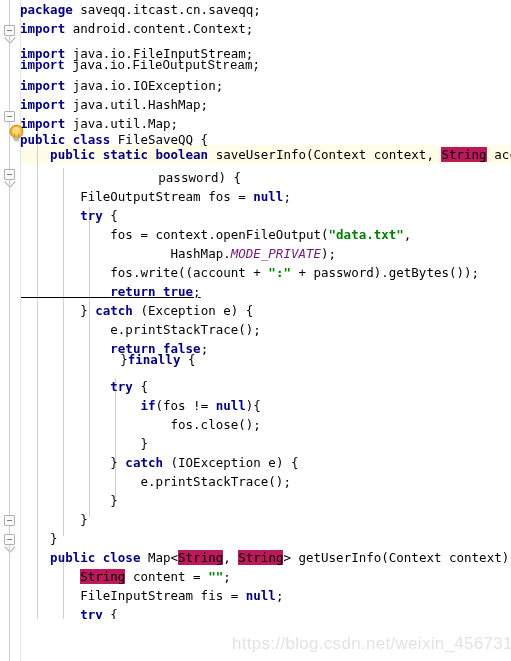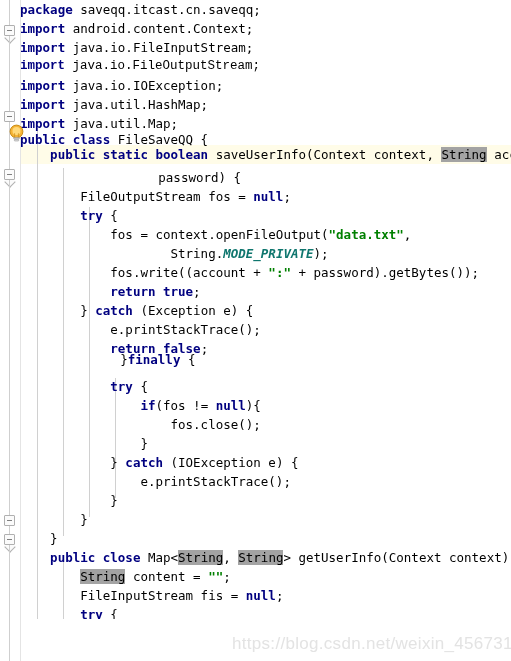--- a/index.html
+++ b/index.html
@@ -110,23 +110,23 @@
     position: absolute;
     left: 0;
     width: 491px;
     height: 19px;
     z-index: 0;
   }
 
   
   .kw   { color: #000080; font-weight: bold; }
   .str  { color: #008000; font-weight: bold; }
-  .cst  { color: #0f766e; font-weight: bold; font-style: italic; }
+  .cst  { color: #701a75; font-weight: normal; font-style: italic; }
   .pln  { color: #000000; }
-  .hl   { background: #a3a3a3; }
+  .hl   { background: #be185d; }
 
   
   .caret {
     display: inline-block;
     position: relative;
     width: 0;
     height: 0;
     vertical-align: baseline;
   }
   .caret::after {
@@ -183,34 +183,34 @@
         <div class="indent-guide" style="left: 69px; top: 612px; height: 49px;"></div>
         <div class="indent-guide" style="left: 95px; top: 378px; height: 120px;"></div>
       </div>
     <div id="line-backgrounds">
         <div class="line-bg" style="top: 145px; background: rgb(255, 252, 232);"></div>
         <div class="line-bg" style="top: 658px; background: rgb(255, 252, 232); height: 4px; width: 60px; left: 90px;"></div>
       </div>
     <div id="code-lines">
         <div class="line" style="top: 0px;"><span class="kw">package</span><span class="pln"> saveqq.itcast.cn.saveqq;</span></div>
         <div class="line" style="top: 19px;"><span class="kw">import</span><span class="pln"> android.content.Context;</span></div>
-        <div class="line" style="top: 38px;"><span class="kw">import</span><span class="pln"> java.io.FileInputStream;</span></div>
+        <div class="line" style="top: 44px;"><span class="kw">import</span><span class="pln"> java.io.FileInputStream;</span></div>
         <div class="line" style="top: 57px; font-family: Liberation Mono, monospace;"><span class="kw">import</span><span class="pln"> java.io.FileOutputStream;</span></div>
         <div class="line" style="top: 76px;"><span class="kw">import</span><span class="pln"> java.io.IOException;</span></div>
         <div class="line" style="top: 95px;"><span class="kw">import</span><span class="pln"> java.util.HashMap;</span></div>
         <div class="line" style="top: 114px;"><span class="kw">import</span><span class="pln"> java.util.Map;</span></div>
         <div class="line" style="top: 130px;"><span class="kw">public class</span><span class="pln"> FileSaveQQ {</span></div>
         <div class="line" style="top: 145px;"><span class="pln">    </span><span class="kw">public static boolean</span><span class="pln"> saveUserInfo(Context context, </span><span class="pln hl">String</span><span class="pln"> account, </span><span class="caret"></span></div>
         <div class="line" style="top: 168px; margin-left: 48px;"><span class="pln">            password) {</span></div>
         <div class="line" style="top: 187px;"><span class="pln">        FileOutputStream fos = </span><span class="kw">null</span><span class="pln">;</span></div>
         <div class="line" style="top: 206px;"><span class="pln">        </span><span class="kw">try</span><span class="pln"> {</span></div>
         <div class="line" style="top: 225px;"><span class="pln">            fos = context.openFileOutput(</span><span class="str">"data.txt"</span><span class="pln">,</span></div>
-        <div class="line" style="top: 244px;"><span class="pln">                    String.</span><span class="cst">MODE_PRIVATE</span><span class="pln">);</span></div>
+        <div class="line" style="top: 244px;"><span class="pln">                    HashMap.</span><span class="cst">MODE_PRIVATE</span><span class="pln">);</span></div>
         <div class="line" style="top: 263px;"><span class="pln">            fos.write((account + </span><span class="str">":"</span><span class="pln"> + password).getBytes());</span></div>
-        <div class="line" style="top: 282px;"><span class="pln">            </span><span class="kw">return true</span><span class="pln">;</span></div>
+        <div class="line" style="top: 282px; text-decoration: underline;"><span class="pln">            </span><span class="kw">return true</span><span class="pln">;</span></div>
         <div class="line" style="top: 301px;"><span class="pln">        } </span><span class="kw">catch</span><span class="pln"> (Exception e) {</span></div>
         <div class="line" style="top: 320px;"><span class="pln">            e.printStackTrace();</span></div>
         <div class="line" style="top: 339px;"><span class="pln">            </span><span class="kw">return false</span><span class="pln">;</span></div>
         <div class="line" style="top: 350px; margin-left: 40px;"><span class="pln">        }</span><span class="kw">finally</span><span class="pln"> {</span></div>
         <div class="line" style="top: 377px;"><span class="pln">            </span><span class="kw">try</span><span class="pln"> {</span></div>
         <div class="line" style="top: 396px;"><span class="pln">                </span><span class="kw">if</span><span class="pln">(fos != </span><span class="kw">null</span><span class="pln">){</span></div>
         <div class="line" style="top: 415px;"><span class="pln">                    fos.close();</span></div>
         <div class="line" style="top: 434px;"><span class="pln">                }</span></div>
         <div class="line" style="top: 453px;"><span class="pln">            } </span><span class="kw">catch</span><span class="pln"> (IOException e) {</span></div>
         <div class="line" style="top: 472px;"><span class="pln">                e.printStackTrace();</span></div>

